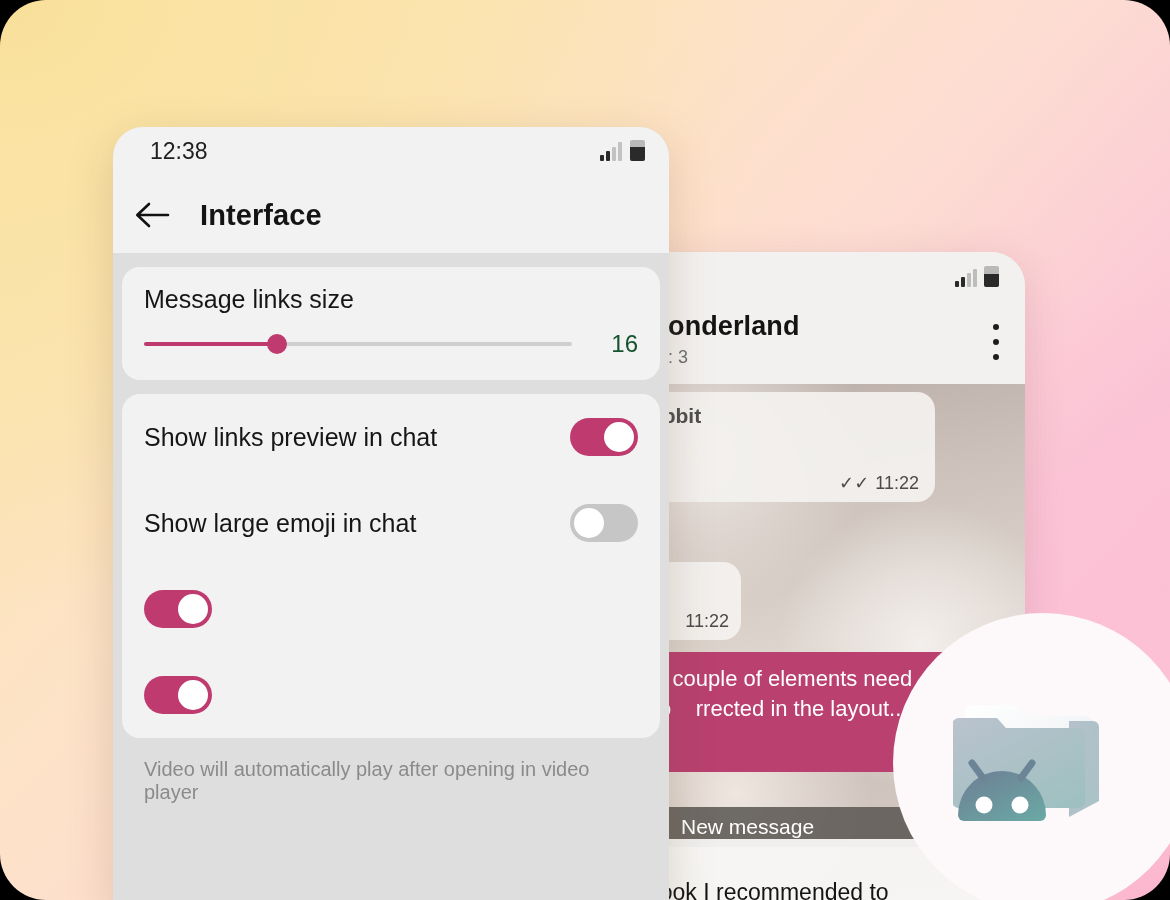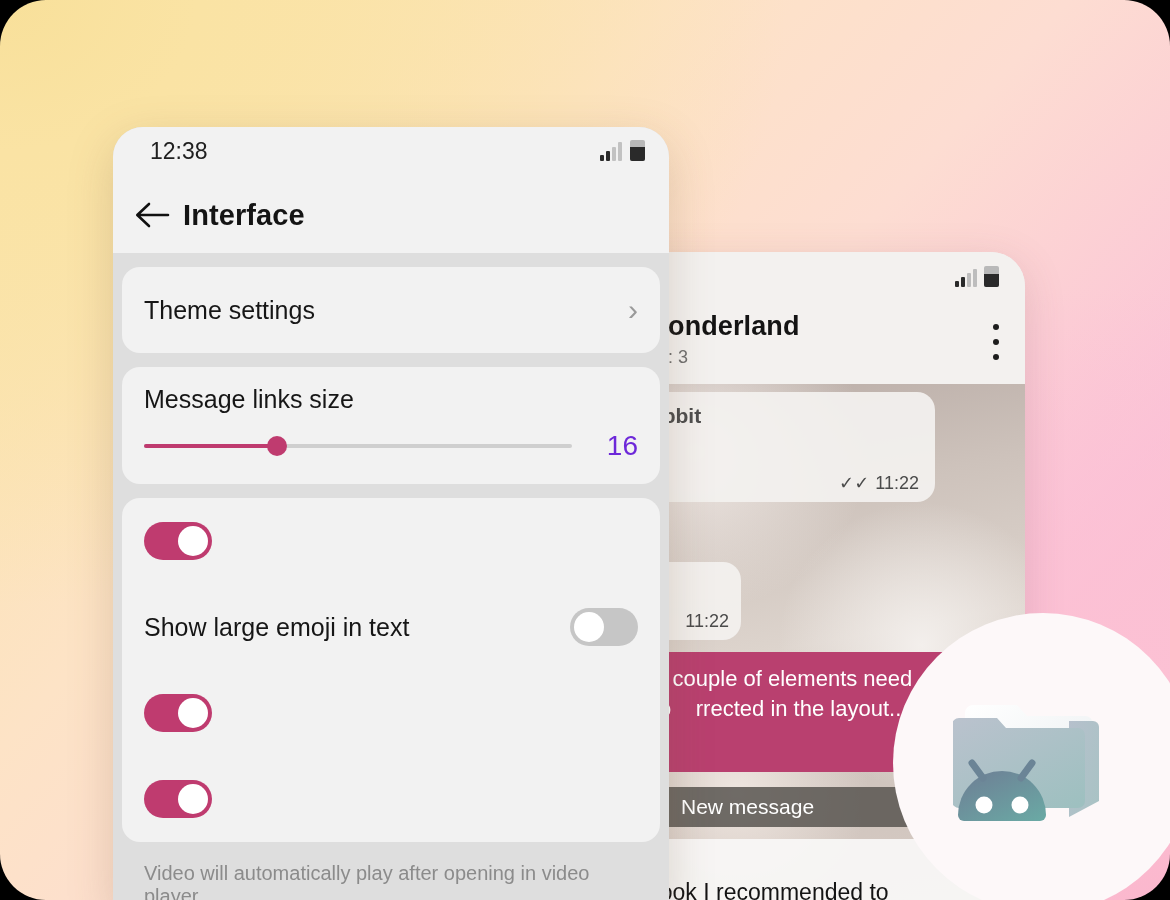--- a/index.html
+++ b/index.html
@@ -213,21 +213,21 @@
     height: 40px;
     margin-left: 19px;
     display: flex;
     align-items: center;
     justify-content: center;
   }
   .l-apptitle {
     font-size: 29px;
     font-weight: 700;
     color: #141414;
-    margin-left: 11px;
+    margin-left: 28px;
     letter-spacing: 0.1px;
   }
   .l-scroll {
     position: absolute;
     left: 0; top: 126px;
     width: 100%;
     bottom: 0;
     background: #dedede;
     padding: 0 9px;
     box-sizing: border-box;
@@ -288,22 +288,22 @@
     top: 50%;
     width: 20px;
     height: 20px;
     border-radius: 50%;
     background: #bf3b6f;
     transform: translate(-50%, -50%);
   }
   .slider-value {
     width: 56px;
     text-align: right;
-    font-size: 28px;
-    color: #6d28d9;
+    font-size: 24px;
+    color: #14532d;
     margin-left: 10px;
   }
   .hint {
     font-size: 20px;
     color: #8b8b8b;
     padding: 20px 22px 16px 22px;
   }
 
   
   .toggle {
@@ -420,21 +420,21 @@
         </div>
 
         <div class="bubble bubble-out" style="left:22px; top:268px; width:400px; height:120px; padding:12px 18px; border-radius:18px 18px 18px 18px;">
           <div class="b-text">A couple of elements need to&nbsp;&nbsp;&nbsp;&nbsp;rrected in the layout...</div>
           <div class="b-meta b-meta-out" style="right:30px;bottom:6px;">
             <span>✓✓</span>
             <span>11:</span>
           </div>
         </div>
 
-        <div class="newmsg" style="top:403px;">New message</div>
+        <div class="newmsg" style="top:423px;">New message</div>
 
         <div class="bubble bubble-in" style="left:18px; top:455px; width:394px; height:120px; padding:10px 16px; border-radius:18px 18px 0 0; background:rgba(248,247,246,0.95);">
           <div class="b-name b-name-3">er</div>
           <div class="b-text" style="margin-top:6px;font-size:23px;color:#141414;">book I recommended to</div>
         </div>
 
       </div>
     </div>
   </div>
 
@@ -459,46 +459,41 @@
       <div class="l-back">
         <svg width="36" height="28" viewBox="0 0 36 28" aria-hidden="true">
           <path d="M34 14 H4 M15 3 L3.3 14 L15 25" fill="none" stroke="#111" stroke-width="2.6" stroke-linecap="round" stroke-linejoin="round"></path>
         </svg>
       </div>
       <div class="l-apptitle">Interface</div>
     </div>
 
     <div class="l-scroll">
 
-      <div class="card">
-        <div class="row">
-          <span class="row-label">Theme settings</span>
-          <span class="chev">›</span>
-        </div>
-      </div>
 
       <div class="card slider-card">
         <div class="slider-label">Message links size</div>
         <div class="slider-wrap">
           <div class="track">
             <div class="track-fill" id="sfill" style="width: 31%;"></div>
             <div class="thumb" id="sthumb" style="left: 31%;"></div>
           </div>
           <div class="slider-value">16</div>
         </div>
       </div>
 
       <div class="card" id="toggles-card">
           <div class="row">
+            <span class="row-label">Show links preview in chat</span>
             <span class="toggle on">
               <span class="knob"></span>
             </span>
           </div>
           <div class="row">
-            <span class="row-label">Show large emoji in text</span>
+            <span class="row-label">Show large emoji in chat</span>
             <span class="toggle off">
               <span class="knob"></span>
             </span>
           </div>
           <div class="row">
             <span class="toggle on">
               <span class="knob"></span>
             </span>
           </div>
           <div class="row">

